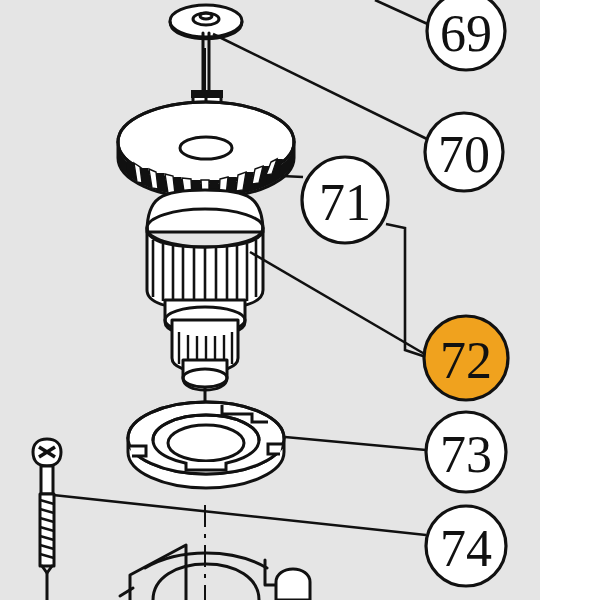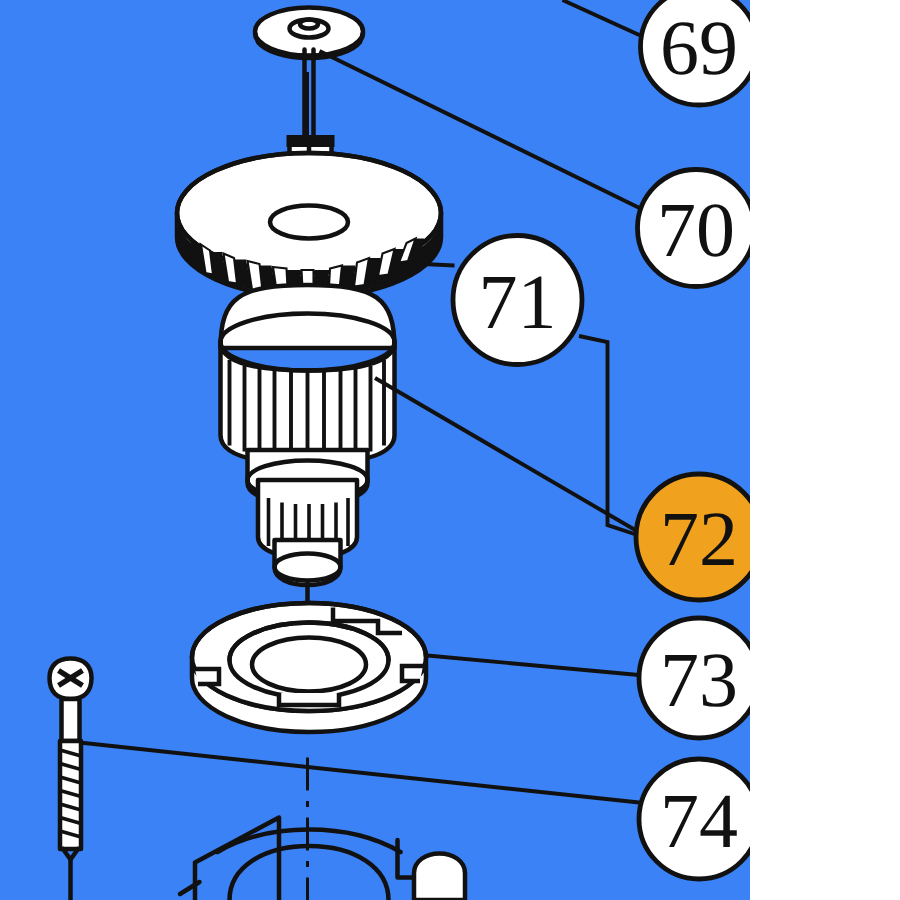--- a/index.html
+++ b/index.html
@@ -5,23 +5,23 @@
   html, body {
     margin: 0;
     padding: 0;
     background: #ffffff;
   }
   body {
     font-family: "Liberation Sans", sans-serif;
   }
   #diagram-root {
     position: relative;
-    width: 500px;
+    width: 540px;
     height: 600px;
-    background: #3b82f6;
+    background: #e5e5e5;
     overflow: hidden;
   }
   #parts-svg {
     position: absolute;
     top: 0;
     left: 0;
     width: 600px;
     height: 600px;
     display: block;
   }

